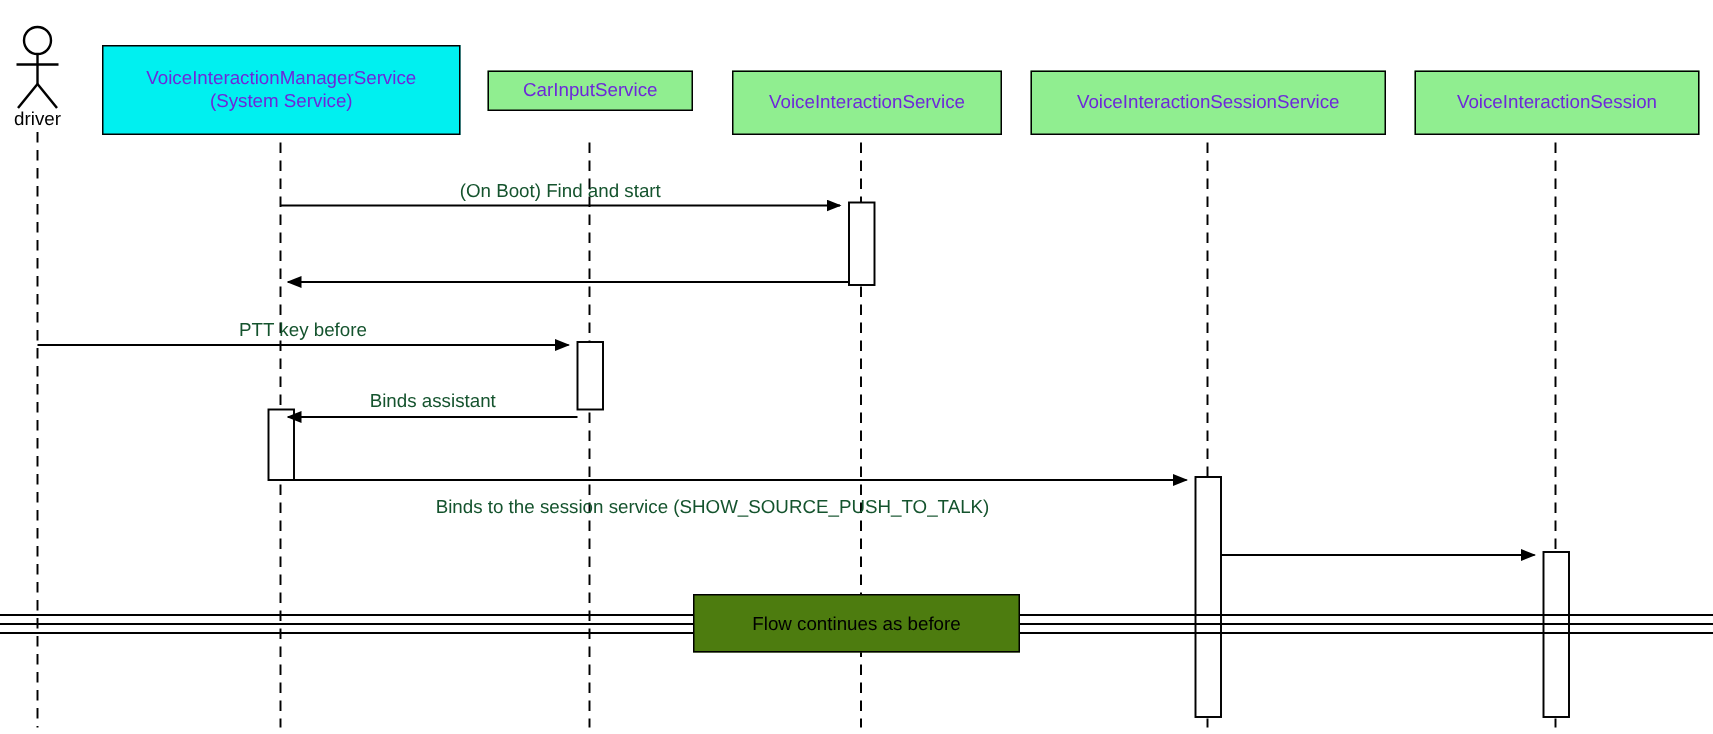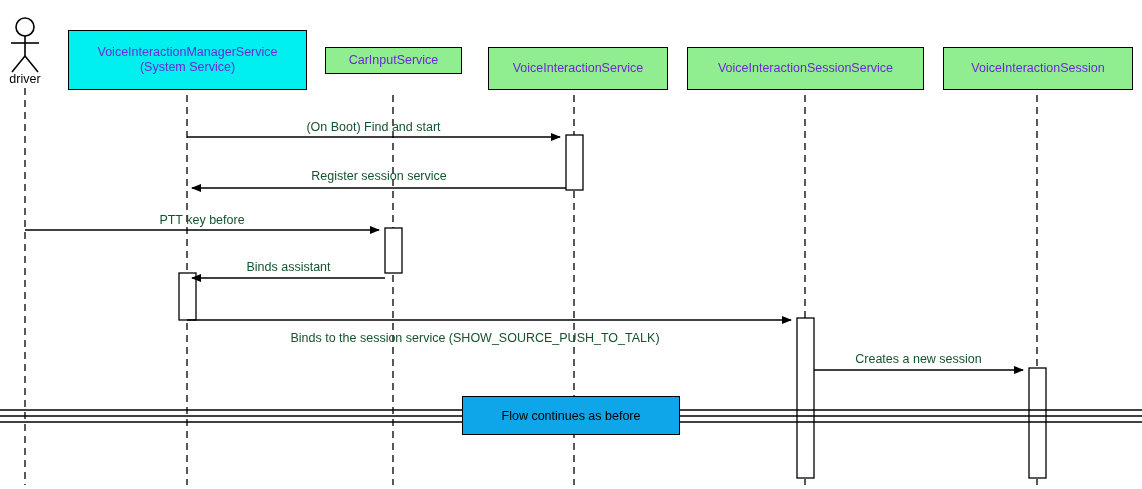--- a/index.html
+++ b/index.html
@@ -47,21 +47,21 @@
     position: absolute;
     font-size: 12.5px;
     color: #14532d;
     white-space: nowrap;
     text-align: center;
   }
   .note-box {
     position: absolute;
     box-sizing: border-box;
     border: 1px solid #000000;
-    background: #0ea5e9;
+    background: #4d7c0f;
     display: flex;
     align-items: center;
     justify-content: center;
     font-size: 12.5px;
     color: #000000;
     white-space: nowrap;
   }
 </style>
 </head>
 <body>
@@ -130,25 +130,23 @@
   <div class="lifeline-box" style="left:325px; top:47px; width:137px; height:27px; background:#90ee90;">CarInputService</div>
 
   <div class="lifeline-box" style="left:488px; top:47px; width:180px; height:43px; background:#90ee90;">VoiceInteractionService</div>
 
   <div class="lifeline-box" style="left:687px; top:47px; width:237px; height:43px; background:#90ee90;">VoiceInteractionSessionService</div>
 
   <div class="lifeline-box" style="left:943px; top:47px; width:190px; height:43px; background:#90ee90;">VoiceInteractionSession</div>
 
   <div class="msg-label" style="left:187px; top:120px; width:373px;">(On Boot) Find and start</div>
 
-  <div class="msg-label" style="left:192px; top:169px; width:374px;">Register session service</div>
 
   <div class="msg-label" style="left:25px; top:213px; width:354px;">PTT key before</div>
 
   <div class="msg-label" style="left:192px; top:260px; width:193px;">Binds assistant</div>
 
   <div class="msg-label" style="left:173px; top:303px; width:604px;margin-top:28px;">Binds to the session service (SHOW_SOURCE_PUSH_TO_TALK)</div>
 
-  <div class="msg-label" style="left:814px; top:352px; width:209px;">Creates a new session</div>
 
   <div class="note-box" style="left:462px; top:396px; width:218px; height:39px;">Flow continues as before</div>
 
 </div>
 
 </body></html>

